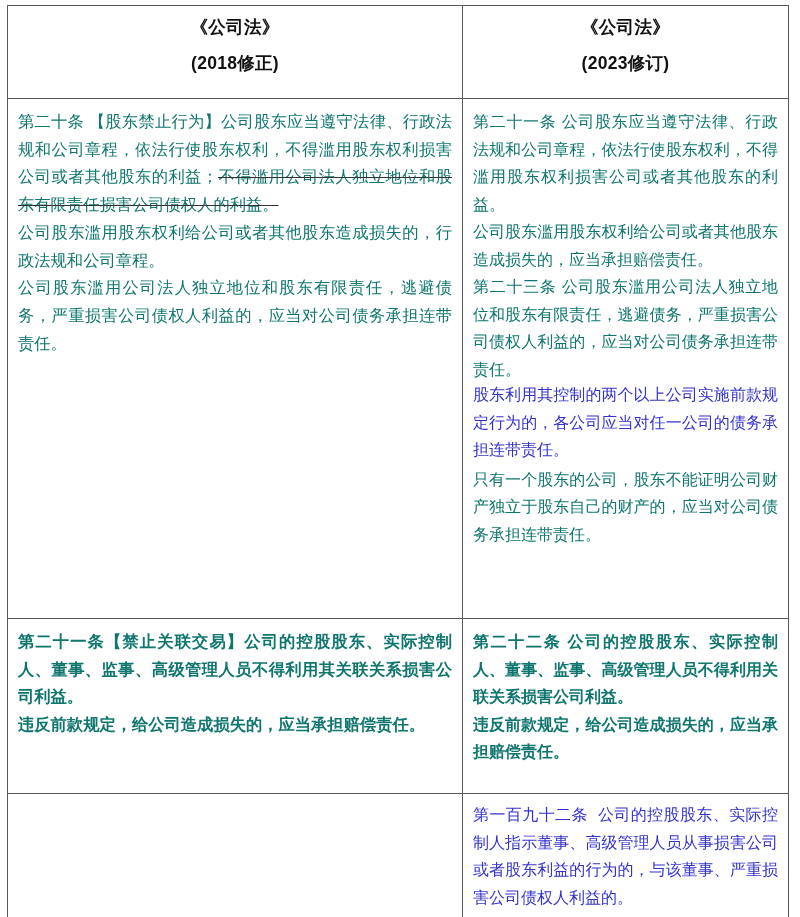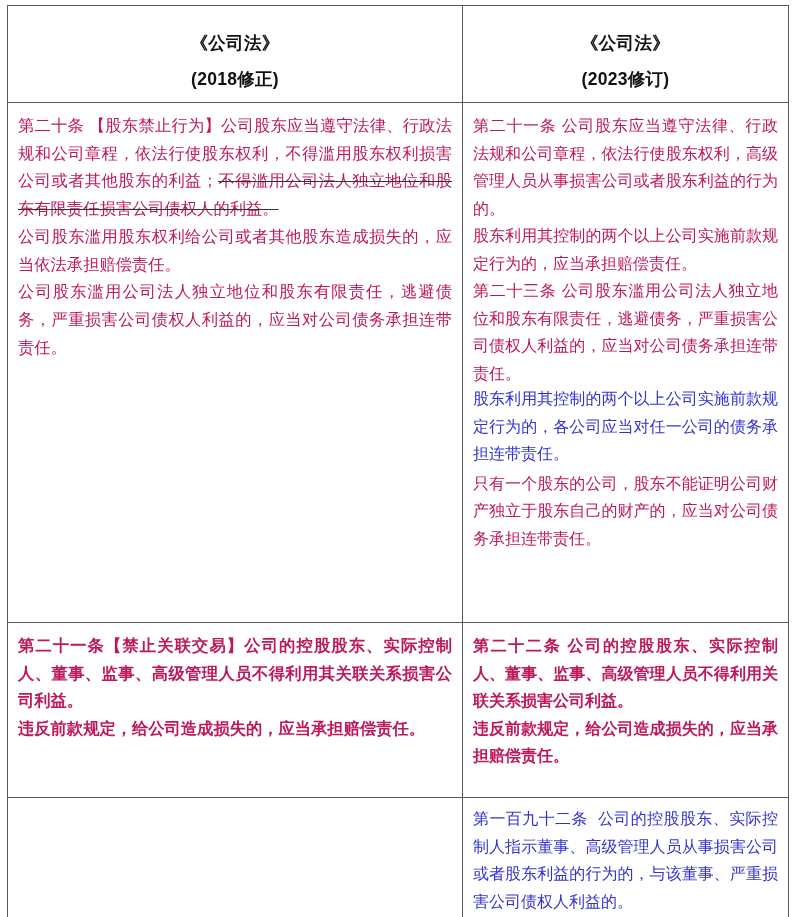--- a/index.html
+++ b/index.html
@@ -48,29 +48,29 @@
     padding-top: 12px;
     padding-bottom: 12px;
   }
   .hdr-line {
     font-size: 17.5px;
     font-weight: bold;
     line-height: 1.0;
     color: #111111;
     letter-spacing: 0.3px;
   }
-  .hdr-line.title   { margin: 20px 0 0 0; }
-  .hdr-line.subtitle{ margin: 18px 0 4px 0; }
+  .hdr-line.title   { margin: 4px 0 0 0; }
+  .hdr-line.subtitle{ margin: 18px 0 16px 0; }
 
   
   .para {
     font-size: 16.3px;
     line-height: 1.70;
     margin: 0;
-    color: #be185d;
+    color: #0f766e;
     text-align: justify;
     text-justify: inter-ideograph;
     word-break: break-all;
   }
   .col-right-cell .para {
     font-size: 16.0px;
     line-height: 1.72;
   }
 
   .strike {
@@ -112,28 +112,28 @@
         <td class="hdr-cell">
           <div class="hdr-line title">《公司法》</div>
           <div class="hdr-line subtitle">(2023修订)</div>
         </td>
       </tr>
 
       <tr class="row-1">
         <td class="col-left-cell">
           <div>
               <p class="para"><span>第二十条 【股东禁止行为】公司股东应当遵守法律、行政法规和公司章程，依法行使股东权利，不得滥用股东权利损害公司或者其他股东的利益；</span><span class="strike">不得滥用公司法人独立地位和股东有限责任损害公司债权人的利益。</span></p>
-              <p class="para"><span>公司股东滥用股东权利给公司或者其他股东造成损失的，应当依法承担赔偿责任。</span></p>
+              <p class="para"><span>公司股东滥用股东权利给公司或者其他股东造成损失的，行政法规和公司章程。</span></p>
               <p class="para"><span>公司股东滥用公司法人独立地位和股东有限责任，逃避债务，严重损害公司债权人利益的，应当对公司债务承担连带责任。</span></p>
             </div>
         </td>
         <td class="col-right-cell">
           <div>
-              <p class="para"><span>第二十一条 公司股东应当遵守法律、行政法规和公司章程，依法行使股东权利，高级管理人员从事损害公司或者股东利益的行为的。</span></p>
-              <p class="para"><span>股东利用其控制的两个以上公司实施前款规定行为的，应当承担赔偿责任。</span></p>
+              <p class="para"><span>第二十一条 公司股东应当遵守法律、行政法规和公司章程，依法行使股东权利，不得滥用股东权利损害公司或者其他股东的利益。</span></p>
+              <p class="para"><span>公司股东滥用股东权利给公司或者其他股东造成损失的，应当承担赔偿责任。</span></p>
               <p class="para"><span>第二十三条 公司股东滥用公司法人独立地位和股东有限责任，逃避债务，严重损害公司债权人利益的，应当对公司债务承担连带责任。</span></p>
               <p class="para blue-para"><span class="blue">股东利用其控制的两个以上公司实施前款规定行为的，各公司应当对任一公司的债务承担连带责任。</span></p>
               <p class="para"><span>只有一个股东的公司，股东不能证明公司财产独立于股东自己的财产的，应当对公司债务承担连带责任。</span></p>
             </div>
         </td>
       </tr>
 
       <tr class="row-2">
         <td class="col-left-cell">
           <div>

